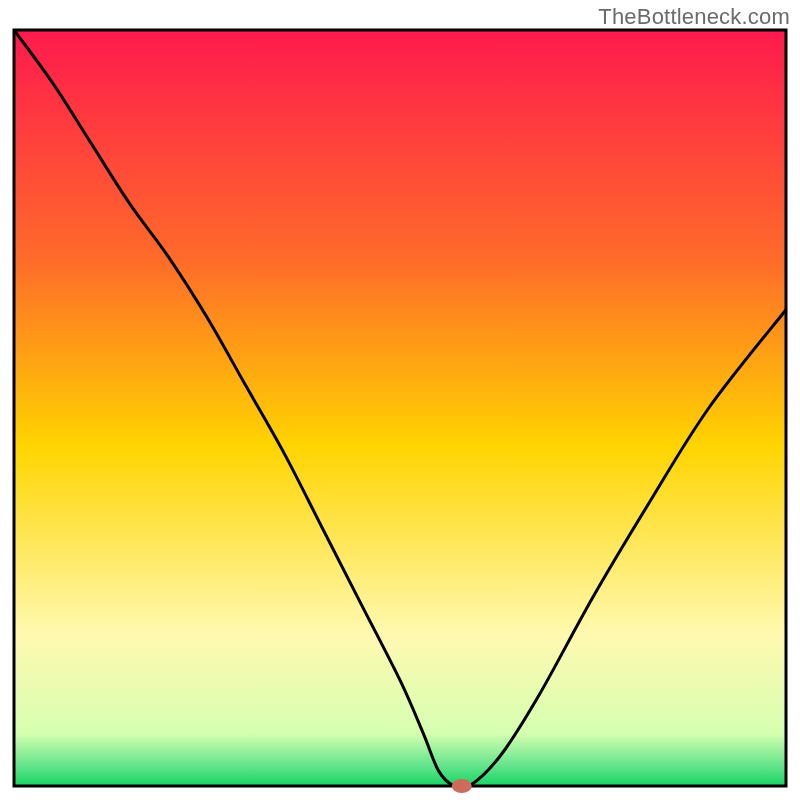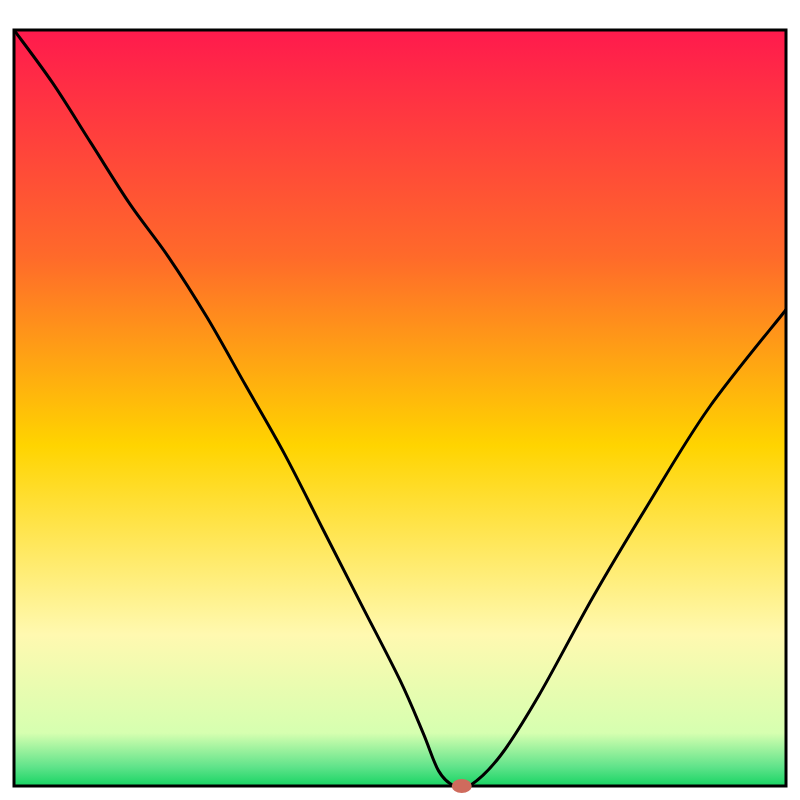--- a/index.html
+++ b/index.html
@@ -29,20 +29,21 @@
   svg.plot {
     position: absolute;
     left: 0;
     top: 0;
   }
 </style>
 </head>
 <body>
 <div class="stage">
 
+<div class="watermark">TheBottleneck.com</div>
 
 <svg class="plot" width="800" height="800" viewBox="0 0 800 800">
   <defs>
     <linearGradient id="bg-grad" x1="0" y1="0" x2="0" y2="1">
           <stop offset="0%" stop-color="#ff1a4d"></stop>
           <stop offset="30%" stop-color="#ff6a2a"></stop>
           <stop offset="55.00000000000001%" stop-color="#ffd400"></stop>
           <stop offset="80%" stop-color="#fff9b0"></stop>
           <stop offset="93%" stop-color="#d6ffb0"></stop>
           <stop offset="97.5%" stop-color="#5fe38a"></stop>

